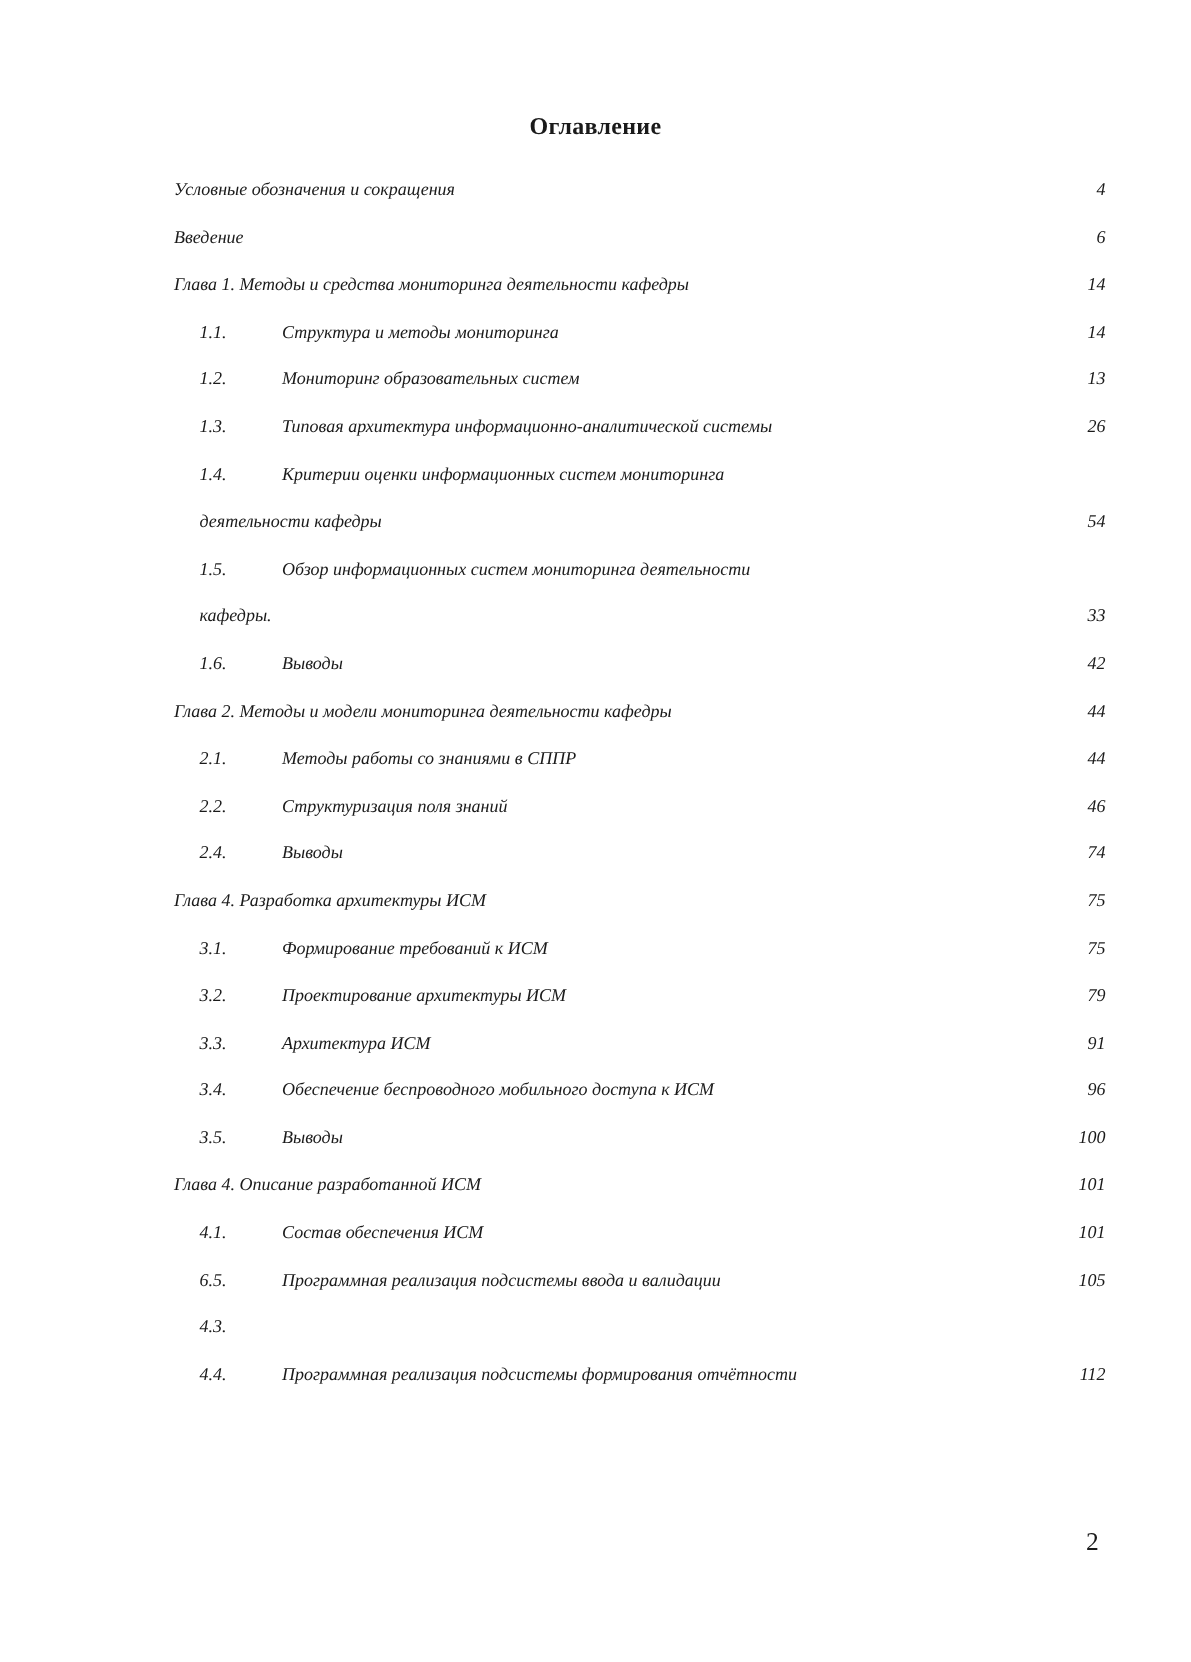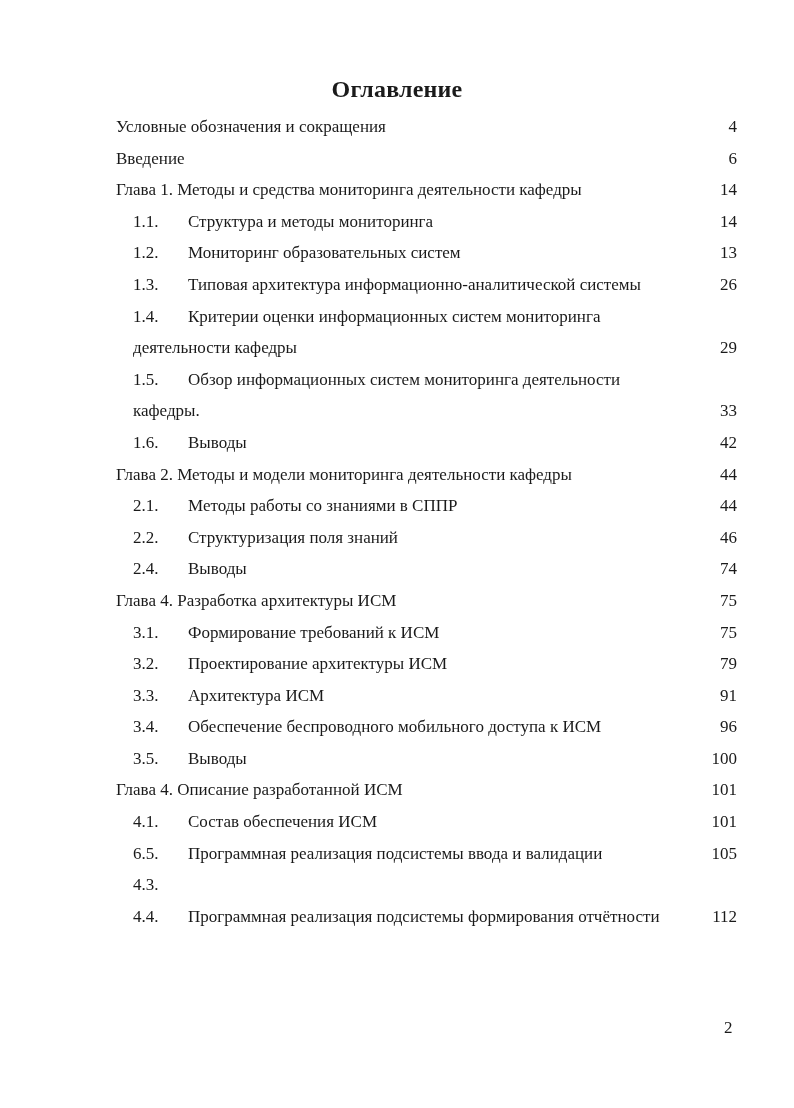--- a/index.html
+++ b/index.html
@@ -3,26 +3,26 @@
 <meta charset="utf-8">
 <style>
   html, body { margin: 0; padding: 0; background: #ffffff; }
   body {
     width: 794px; height: 1108px; position: relative; overflow: hidden;
     font-family: "Liberation Serif", "DejaVu Serif", serif;
     color: #1a1a1a;
   }
   .title {
     position: absolute; left: 0; right: 0; top: 76px;
-    text-align: center; font-weight: bold; font-size: 24px; letter-spacing: 0.2px;
+    text-align: center; font-weight: bold; font-size: 16px; letter-spacing: 0.2px;
   }
   .toc { position: absolute; left: 116px; top: 111px; width: 621px; }
   .row {
-    position: relative; height: 31.6px; font-size: 17px; line-height: 31.6px;
-    display: flex; align-items: flex-end; white-space: nowrap;
+    position: relative; height: 31.6px; font-size: 12px; line-height: 31.6px;
+    display: flex; align-items: flex-end; white-space: nowrap; font-style: italic;
   }
   .row.sub .num { width: 72px; padding-left: 17px; flex: 0 0 auto; box-sizing: border-box; }
   .row .label { flex: 0 0 auto; }
   .row .dots {
     flex: 1 1 auto; overflow: hidden; margin: 0 2px;
     position: relative; height: 1px; align-self: baseline;
   }
   .row .dots::after {
     content: "................................................................................................................................................................................................................";
     position: absolute; left: 0; bottom: -4px; letter-spacing: 0.5px; font-size: 16px;
@@ -72,21 +72,21 @@
         <span class="dots"></span>
         <span class="page">26</span>
       </div>
       <div class="row sub nofill">
         <span class="num">1.4.</span>
         <span class="label">Критерии оценки информационных систем мониторинга</span>
       </div>
       <div class="row cont">
         <span class="label">деятельности кафедры</span>
         <span class="dots"></span>
-        <span class="page">29</span>
+        <span class="page">54</span>
       </div>
       <div class="row sub nofill">
         <span class="num">1.5.</span>
         <span class="label">Обзор информационных систем мониторинга деятельности</span>
       </div>
       <div class="row cont">
         <span class="label">кафедры.</span>
         <span class="dots"></span>
         <span class="page">33</span>
       </div>

